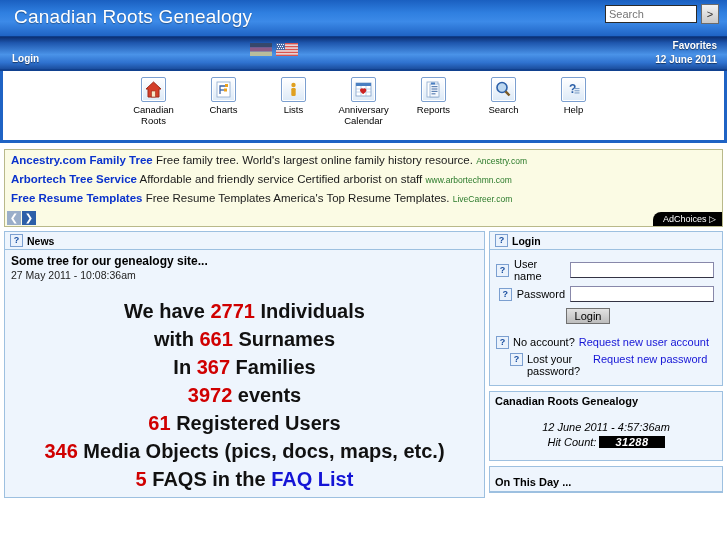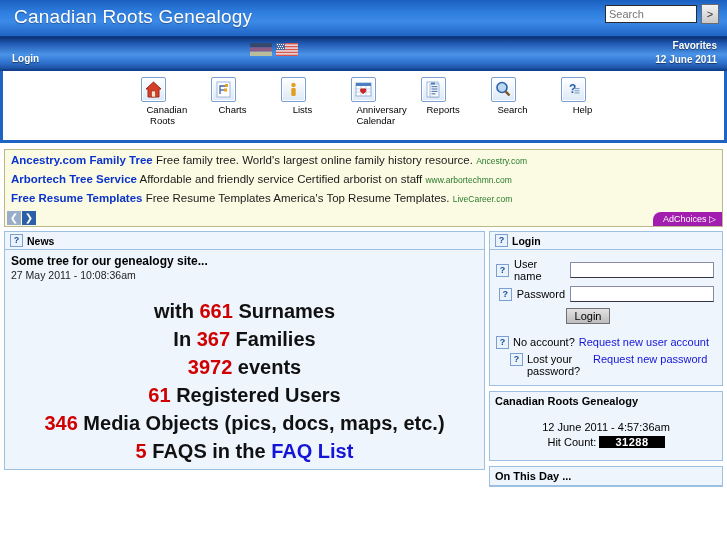--- a/index.html
+++ b/index.html
@@ -75,42 +75,42 @@
     gap:20px;padding-top:6px;
   }
   .tool{width:50px;text-align:center;cursor:pointer;}
   .tool-ico{
     width:23px;height:23px;margin:0 auto 2px auto;
     border:1px solid #7b9fd0;border-radius:2px;
     background:linear-gradient(to bottom,#ffffff,#dce9f7);
     box-shadow:inset 0 0 0 1px #fff;
     display:block;position:relative;
   }
-  .tool-label{font-size:9.5px;line-height:11px;color:#000;margin-left:18px;}
+  .tool-label{font-size:9.5px;line-height:11px;color:#000;}
 
   
   .ads{
     margin:6px 4px 0 4px;
     border:1px solid #b9b98a;
     background:#fbfbe4;
     height:78px;position:relative;box-sizing:border-box;
   }
   .ad-row{padding:3px 6px 1px 6px;font-size:11.5px;line-height:14px;white-space:nowrap;}
   .ad-title{color:#0b33cc;font-weight:bold;text-decoration:none;cursor:pointer;}
   .ad-desc{color:#1a1a1a;}
   .ad-url{color:#2a7a2a;font-size:8.5px;}
   .ad-nav{position:absolute;left:2px;bottom:1px;display:flex;gap:1px;}
   .ad-arrow{
     width:14px;height:14px;font-size:10px;line-height:14px;text-align:center;
     color:#fff;background:#9aaec9;cursor:pointer;
   }
   .ad-arrow.on{background:#2c5fa8;}
   .adchoices{
     position:absolute;right:0;bottom:0;height:14px;line-height:14px;
-    background:#a21caf;color:#fff;font-size:9px;padding:0 6px 0 10px;
+    background:#000000;color:#fff;font-size:9px;padding:0 6px 0 10px;
     border-top-left-radius:8px;cursor:pointer;
   }
 
   
   .columns{display:flex;gap:4px;margin:4px 4px 0 4px;align-items:flex-start;}
   .col-left{width:481px;}
   .col-right{width:234px;}
 
   .panel{
     border:1px solid #9dc0e0;background:#eef5fd;margin-bottom:5px;
@@ -149,24 +149,24 @@
     border:1px solid #707070;background:linear-gradient(to bottom,#e2e2e2,#bdbdbd);
     font-family:"Liberation Sans", sans-serif;font-size:11px;padding:1px 8px;cursor:pointer;
   }
   .helprow{display:flex;align-items:flex-start;gap:4px;font-size:11px;margin:4px 0;}
   .helprow a{color:#1414d6;text-decoration:none;cursor:pointer;}
   .helprow.indent{padding-left:14px;}
   .ht{max-width:62px;line-height:12px;}
 
   
   .clock-title{font-size:11px;font-weight:bold;padding:3px 5px;color:#000;}
-  .clock-body{text-align:center;font-size:11px;line-height:15px;padding:10px 0 10px 0;}
+  .clock-body{text-align:center;font-size:11px;line-height:15px;padding:10px 0 10px 0;font-style:italic;}
   .hitcount{background:#000;color:#fff;font-weight:bold;font-size:11px;padding:0 16px;letter-spacing:.5px;}
 
-  .otd-title{font-size:11px;font-weight:bold;padding:3px 5px;color:#000;border-bottom:1px solid #9dc0e0;}
+  .otd-title{font-size:11px;font-weight:bold;padding:3px 5px;color:#000;border-bottom:1px solid #9dc0e0;margin-top:6px;}
 </style>
 </head>
 <body>
 
 <div id="page">
 
   <div class="topbar">
     <div class="site-title">Canadian Roots Genealogy</div>
     <div class="search-wrap">
       <input class="search-input" type="text" placeholder="Search" style="">
@@ -341,20 +341,23 @@
         <div class="panel-head">
           <span class="qico">?</span>
           <span>News</span>
         </div>
         <div class="panel-body">
           <div class="news-title">Some tree for our genealogy site...</div>
           <div class="news-date">27 May 2011 - 10:08:36am</div>
 
           <div class="stats">
             <div>
+              <span>We have </span><span class="n">2771</span><span> Individuals</span>
+            </div>
+            <div>
               <span>with </span><span class="n">661</span><span> Surnames</span>
             </div>
             <div>
               <span>In </span><span class="n">367</span><span> Families</span>
             </div>
             <div>
               <span class="n">3972</span><span> events</span>
             </div>
             <div>
               <span class="n">61</span><span> Registered Users</span>

